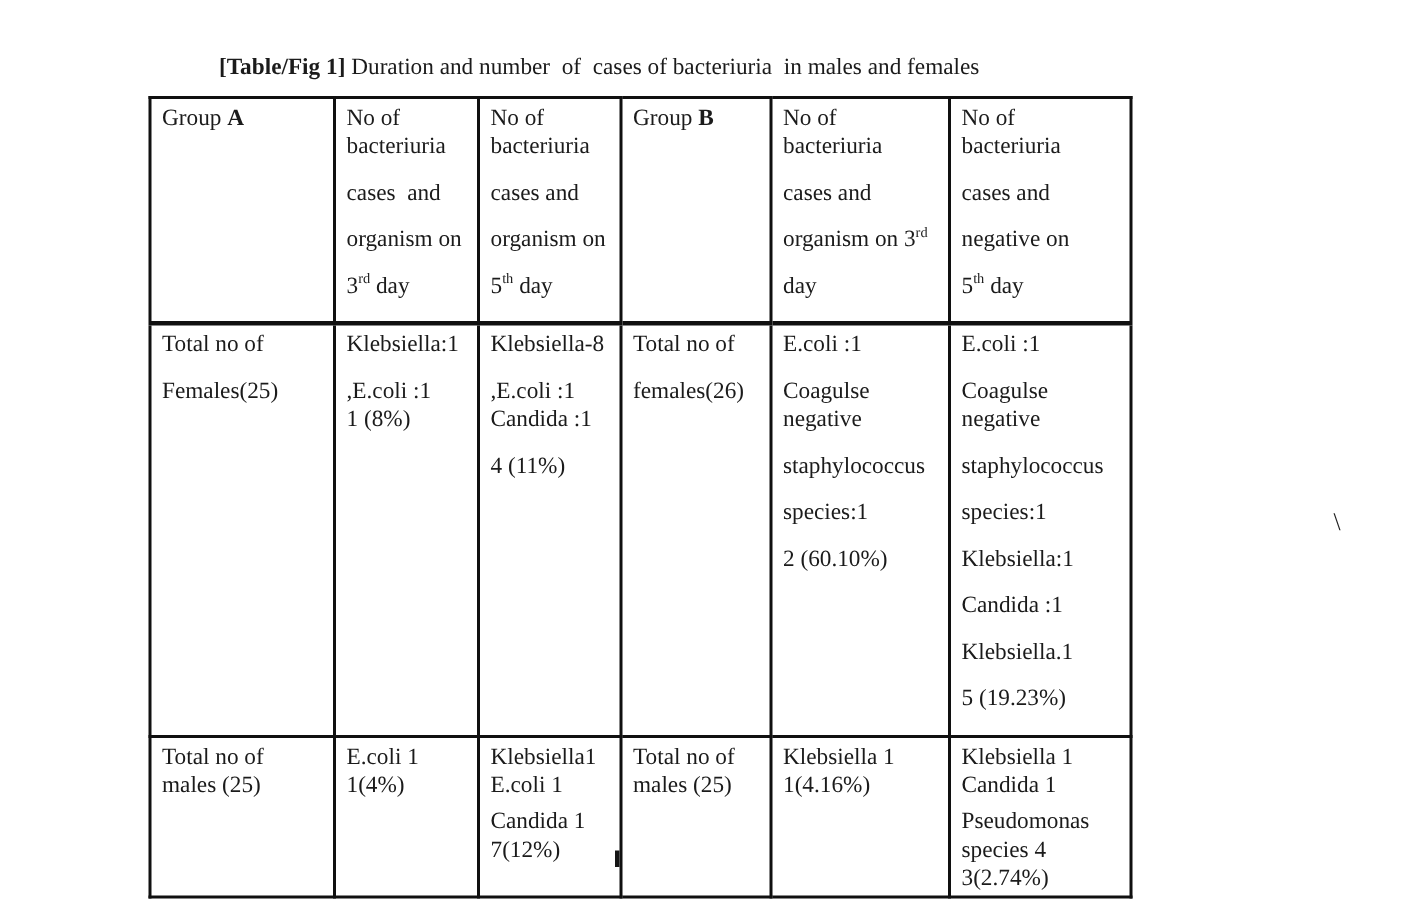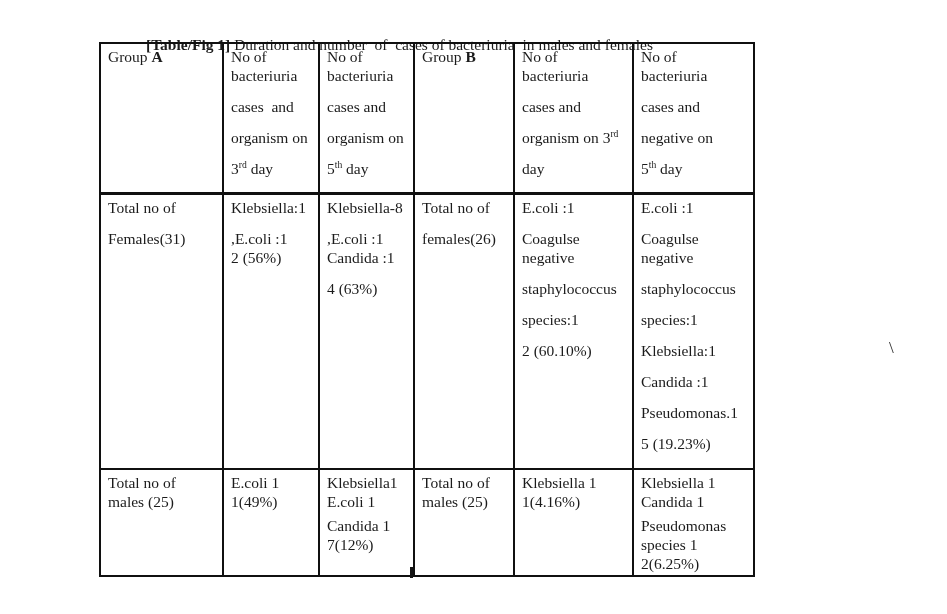--- a/index.html
+++ b/index.html
@@ -22,21 +22,21 @@
     position: absolute;
     left: 146px;
     top: 36px;
     font-size: 15.5px;
     line-height: 18px;
     white-space: pre-wrap;
   }
   table.fig-table {
     position: absolute;
     left: 99px;
-    top: 42px;
+    top: 64px;
     border-collapse: collapse;
     table-layout: fixed;
   }
   .fig-table th, .fig-table td {
     border: 2px solid #101010;
     vertical-align: top;
     text-align: left;
     font-weight: normal;
     font-size: 15.5px;
     line-height: 19px;
@@ -158,42 +158,42 @@
           </th>
         </tr>
     </thead>
     <tbody id="table-body">
         <tr class="r-females">
           <td>
             <div class="block">
               <div class="line fmt">Total no of</div>
             </div>
             <div class="block">
-              <div class="line fmt">Females(31)</div>
+              <div class="line fmt">Females(25)</div>
             </div>
           </td>
           <td>
             <div class="block">
               <div class="line fmt">Klebsiella:1</div>
             </div>
             <div class="block">
               <div class="line fmt">,E.coli :1</div>
-              <div class="line fmt">2 (56%)</div>
+              <div class="line fmt">1 (8%)</div>
             </div>
           </td>
           <td>
             <div class="block">
               <div class="line fmt">Klebsiella-8</div>
             </div>
             <div class="block">
               <div class="line fmt">,E.coli :1</div>
               <div class="line fmt">Candida :1</div>
             </div>
             <div class="block">
-              <div class="line fmt">4 (63%)</div>
+              <div class="line fmt">4 (11%)</div>
             </div>
           </td>
           <td>
             <div class="block">
               <div class="line fmt">Total no of</div>
             </div>
             <div class="block">
               <div class="line fmt">females(26)</div>
             </div>
           </td>
@@ -229,38 +229,38 @@
             <div class="block">
               <div class="line fmt">species:1</div>
             </div>
             <div class="block">
               <div class="line fmt">Klebsiella:1</div>
             </div>
             <div class="block">
               <div class="line fmt">Candida :1</div>
             </div>
             <div class="block">
-              <div class="line fmt">Pseudomonas.1</div>
+              <div class="line fmt">Klebsiella.1</div>
             </div>
             <div class="block">
               <div class="line fmt">5 (19.23%)</div>
             </div>
           </td>
         </tr>
         <tr class="r-males tight">
           <td>
             <div class="block">
               <div class="line fmt">Total no of</div>
               <div class="line fmt">males (25)</div>
             </div>
           </td>
           <td>
             <div class="block">
               <div class="line fmt">E.coli 1</div>
-              <div class="line fmt">1(49%)</div>
+              <div class="line fmt">1(4%)</div>
             </div>
           </td>
           <td>
             <div class="block">
               <div class="line fmt">Klebsiella1</div>
               <div class="line fmt">E.coli 1</div>
             </div>
             <div class="block">
               <div class="line fmt">Candida 1</div>
               <div class="line fmt">7(12%)</div>
@@ -278,22 +278,22 @@
               <div class="line fmt">1(4.16%)</div>
             </div>
           </td>
           <td>
             <div class="block">
               <div class="line fmt">Klebsiella 1</div>
               <div class="line fmt">Candida 1</div>
             </div>
             <div class="block">
               <div class="line fmt">Pseudomonas</div>
-              <div class="line fmt">species 1</div>
-              <div class="line fmt">2(6.25%)</div>
+              <div class="line fmt">species 4</div>
+              <div class="line fmt">3(2.74%)</div>
             </div>
           </td>
         </tr>
       </tbody>
   </table>
 
   <div class="stray-mark">\</div>
 
   <div class="border-tick"></div>
 

